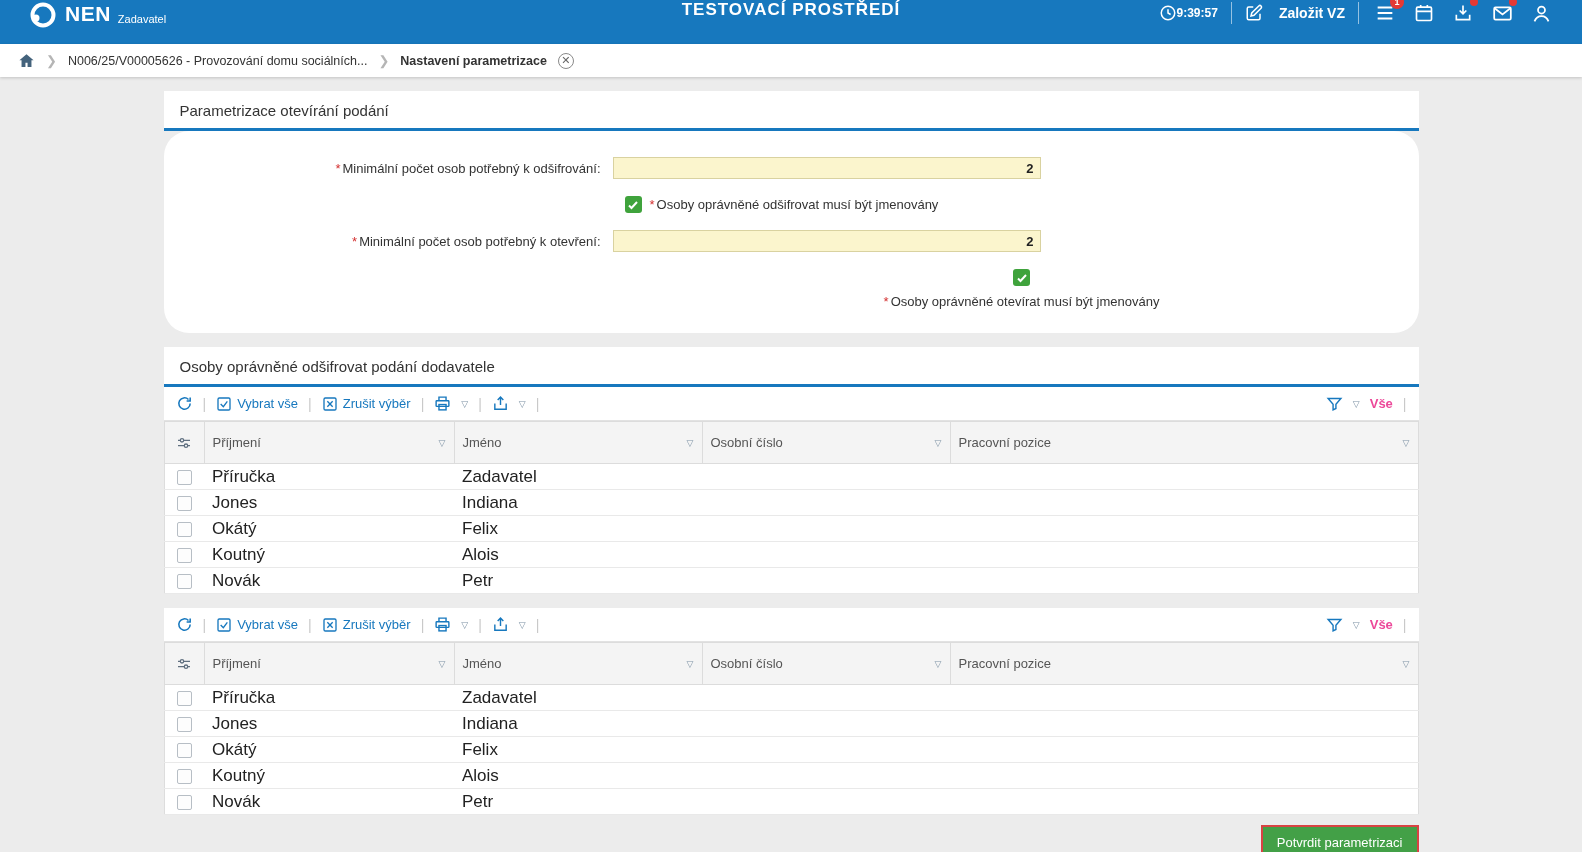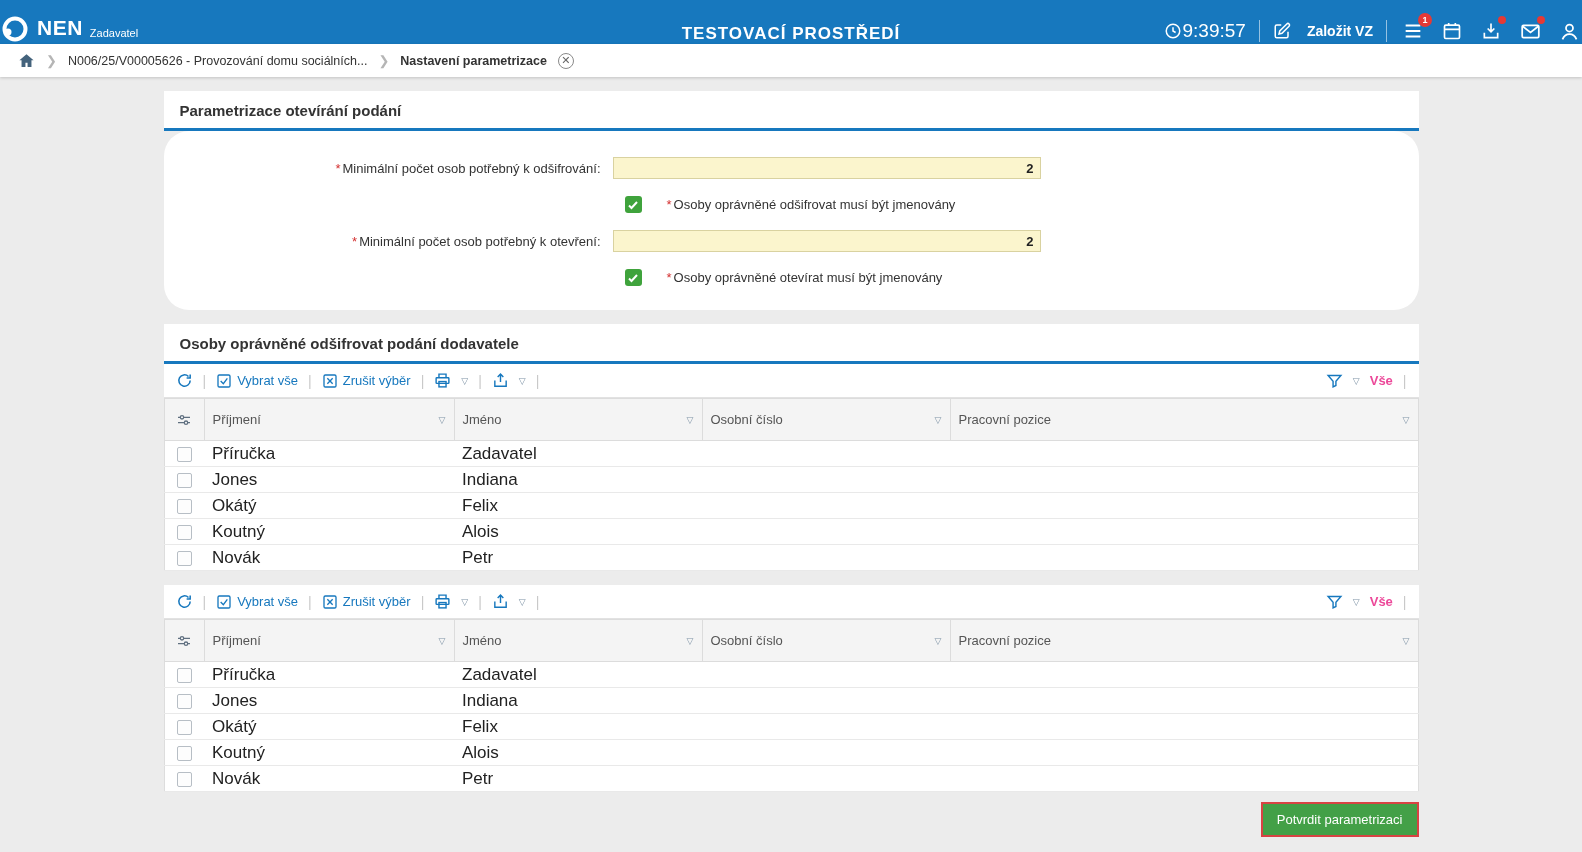--- a/index.html
+++ b/index.html
@@ -1,50 +1,50 @@
 <!DOCTYPE html>
 <html><head>
 <meta charset="utf-8">
 <style>
   * { margin:0; padding:0; box-sizing:border-box; }
   html,body { width:1582px; height:852px; }
   body { font-family:"Liberation Sans", sans-serif; background:#ececec; overflow:hidden; }
 
   
-  .topbar { height:44px; background:#1778be; display:flex; align-items:flex-end; padding:0 0; position:relative; color:#fff; }
+  .topbar { height:44px; background:#1778be; display:flex; align-items:flex-start; padding:0 28px; position:relative; color:#fff; }
   .brand { display:flex; align-items:flex-end; gap:7px; cursor:pointer; }
   .logo { width:30px; height:30px; align-self:center; }
   .brand-name { font-size:21px; font-weight:bold; letter-spacing:.5px; line-height:1; padding-bottom:6px; }
   .brand-sub { font-size:11px; padding-bottom:5px; }
   .env-title { position:absolute; left:50%; transform:translateX(-50%); font-size:17px; font-weight:bold; letter-spacing:1px; }
   .topbar-right { margin-left:auto; display:flex; align-items:center; gap:13px; }
   .tb-divider { width:1px; height:22px; background:rgba(255,255,255,.55); }
-  .clock-group { display:flex; align-items:center; font-size:19px; }
+  .clock-group { display:flex; align-items:center; font-size:12px;font-weight:bold; }
   .createvz { display:flex; align-items:center; gap:16px; font-weight:bold; font-size:14px; cursor:pointer; }
   .icon-btn { position:relative; width:26px; height:26px; display:flex; align-items:center; justify-content:center; cursor:pointer; }
   .icon-btn svg { display:block; }
   .badge { position:absolute; top:-5px; right:-6px; background:#e53935; color:#fff; font-size:9px; font-weight:bold; min-width:14px; height:14px; border-radius:7px; display:flex; align-items:center; justify-content:center; padding:0 3px; }
   .dot { position:absolute; top:-2px; right:-2px; width:8px; height:8px; background:#e53935; border-radius:50%; }
 
   
   .breadcrumb { height:33px; background:#fff; display:flex; align-items:center; padding:0 18px; gap:11px; font-size:12.5px; color:#333; box-shadow:0 1px 3px rgba(0,0,0,.18); position:relative; z-index:2; }
   .crumb-sep { color:#b5b5b5; font-size:13px; }
   .crumb-link { cursor:pointer; }
   .crumb-current { font-weight:bold; cursor:pointer; }
   .crumb-close { width:16px; height:16px; border:1px solid #8a8a8a; border-radius:50%; display:flex; align-items:center; justify-content:center; color:#666; font-size:11px; line-height:1; cursor:pointer; }
 
   
   .content { width:1255px; margin:14px auto 0; }
-  .section-title { background:#fff; padding:11px 16px 9px; font-size:15px; font-weight:bold; color:#333; border-bottom:3px solid #1778be; }
+  .section-title { background:#fff; padding:11px 16px 9px; font-size:15px; font-weight:normal; color:#333; border-bottom:3px solid #1778be; }
   .param-body { background:#fff; padding:22px 0 24px;border-radius:25px; }
   .form-row { display:flex; align-items:center; margin-top:4px; }
   .form-label { width:449px; text-align:right; font-size:13px; color:#333; padding-right:12px; }
   .req { color:#d32f2f; margin-right:2px; }
   .yellow-input { width:428px; height:22px; background:#fbf5cd; border:1px solid #d9d2a0; font-size:13px; font-weight:bold; text-align:right; padding:0 6px; color:#222; font-family:"Liberation Sans", sans-serif; }
-  .check-row { display:flex; align-items:center; margin:17px 0 17px 461px; gap:25px; font-size:13px; color:#333; }
+  .check-row { display:flex; align-items:center; margin:17px 0 17px 461px; gap:8px; font-size:13px; color:#333; }
   .checkbox-on { width:17px; height:17px; background:#3fa33c; border-radius:3px; display:flex; align-items:center; justify-content:center; flex:0 0 auto; cursor:pointer; }
 
   .gap { height:14px; }
 
   
   .toolbar { background:#fff; display:flex; align-items:center; padding:8px 12px; gap:10px; border-bottom:1px solid #e2e2e2; }
   .tool-link { display:flex; align-items:center; gap:5px; color:#1778be; font-size:13px; cursor:pointer; white-space:nowrap; }
   .tool-icon { display:flex; cursor:pointer; }
   .tool-sep { color:#c9c9c9; font-size:14px; }
   .tri { font-size:9px; color:#7e93a5; cursor:pointer; }
@@ -162,21 +162,21 @@
         <span>
           <span class="req">*</span><span>Osoby oprávněné odšifrovat musí být jmenovány</span>
         </span>
       </div>
       <div class="form-row">
         <div class="form-label">
           <span class="req">*</span><span>Minimální počet osob potřebný k otevření:</span>
         </div>
         <input class="yellow-input" type="text" value="2" style="">
       </div>
-      <div class="check-row" style="margin-bottom:0;">
+      <div class="check-row" style="margin-bottom:0;flex-direction:column;">
         <span class="checkbox-on">
           <svg width="12" height="12" viewBox="0 0 24 24" fill="none" stroke="#fff" stroke-width="4">
               <path d="M4 13l5 5L20 6"></path>
             </svg>
         </span>
         <span>
           <span class="req">*</span><span>Osoby oprávněné otevírat musí být jmenovány</span>
         </span>
       </div>
     </div>

